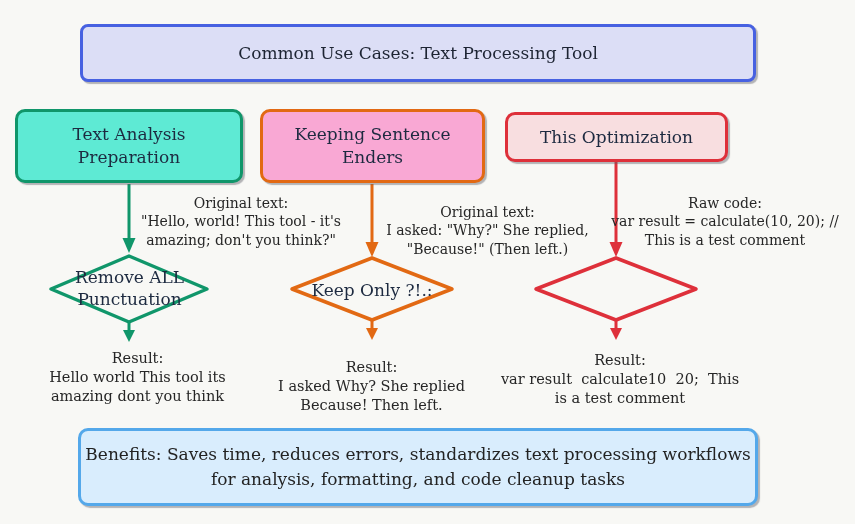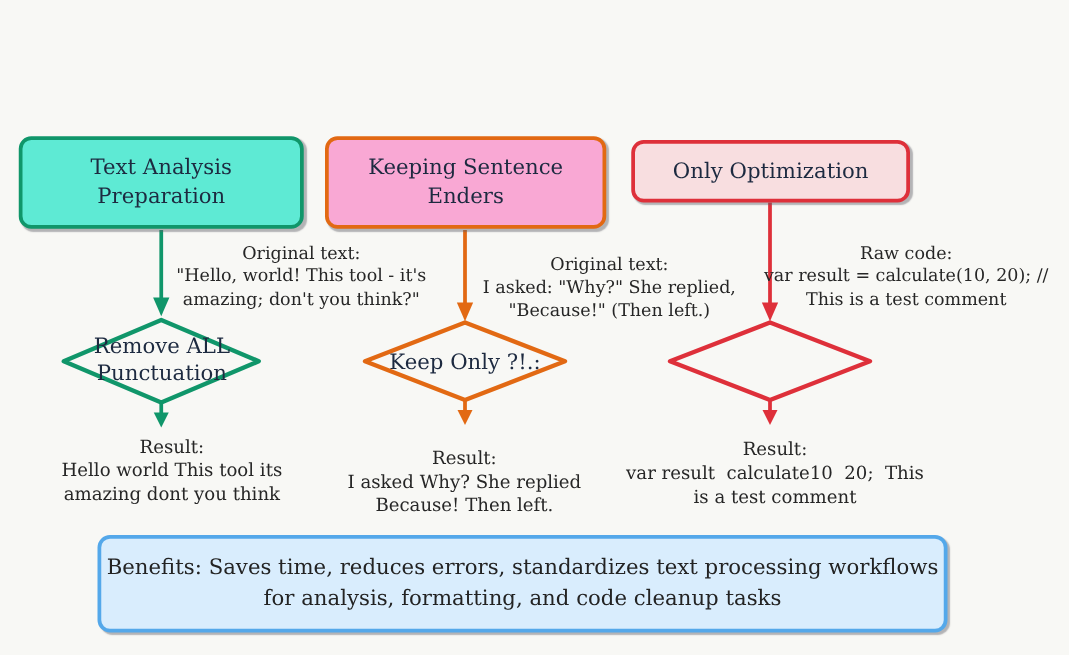--- a/index.html
+++ b/index.html
@@ -88,31 +88,34 @@
     <line x1="372" y1="320" x2="372" y2="329" stroke-width="3" stroke="#e26913"></line>
     <polygon points="372,340 366,328 378,328" fill="#e26913"></polygon>
 
     <line x1="616" y1="162" x2="616" y2="243" stroke-width="3" stroke="#de303a"></line>
     <polygon points="616,257 609.5,242 622.5,242" fill="#de303a"></polygon>
     <polygon points="536,289 616,258 696,289 616,320" fill="none" stroke-width="3.5" stroke-linejoin="round" stroke="#de303a"></polygon>
     <line x1="616" y1="320" x2="616" y2="329" stroke-width="3" stroke="#de303a"></line>
     <polygon points="616,340 610,328 622,328" fill="#de303a"></polygon>
   </svg>
 
+  <div class="box title-box" style="background: rgb(220, 222, 246); border-color: rgb(71, 97, 225);">
+    <span>Common Use Cases: Text Processing Tool</span>
+  </div>
 
   <div class="box cat-box b1" style="background: #5eead4; border-color: rgb(16, 150, 106);">
     <span>Text Analysis
 Preparation</span>
   </div>
   <div class="box cat-box b2" style="background: #f9a8d4; border-color: rgb(226, 105, 19);">
     <span>Keeping Sentence
 Enders</span>
   </div>
   <div class="box cat-box b3" style="background: rgb(248, 222, 224); border-color: rgb(222, 48, 58);">
-    <span>Only Optimization</span>
+    <span>This Optimization</span>
   </div>
 
   <div class="note ann1">Original text:
 "Hello, world! This tool - it's
 amazing; don't you think?"</div>
   <div class="note ann2">Original text:
 I asked: "Why?" She replied,
 "Because!" (Then left.)</div>
   <div class="note ann3">Raw code:
 var result = calculate(10, 20); //

